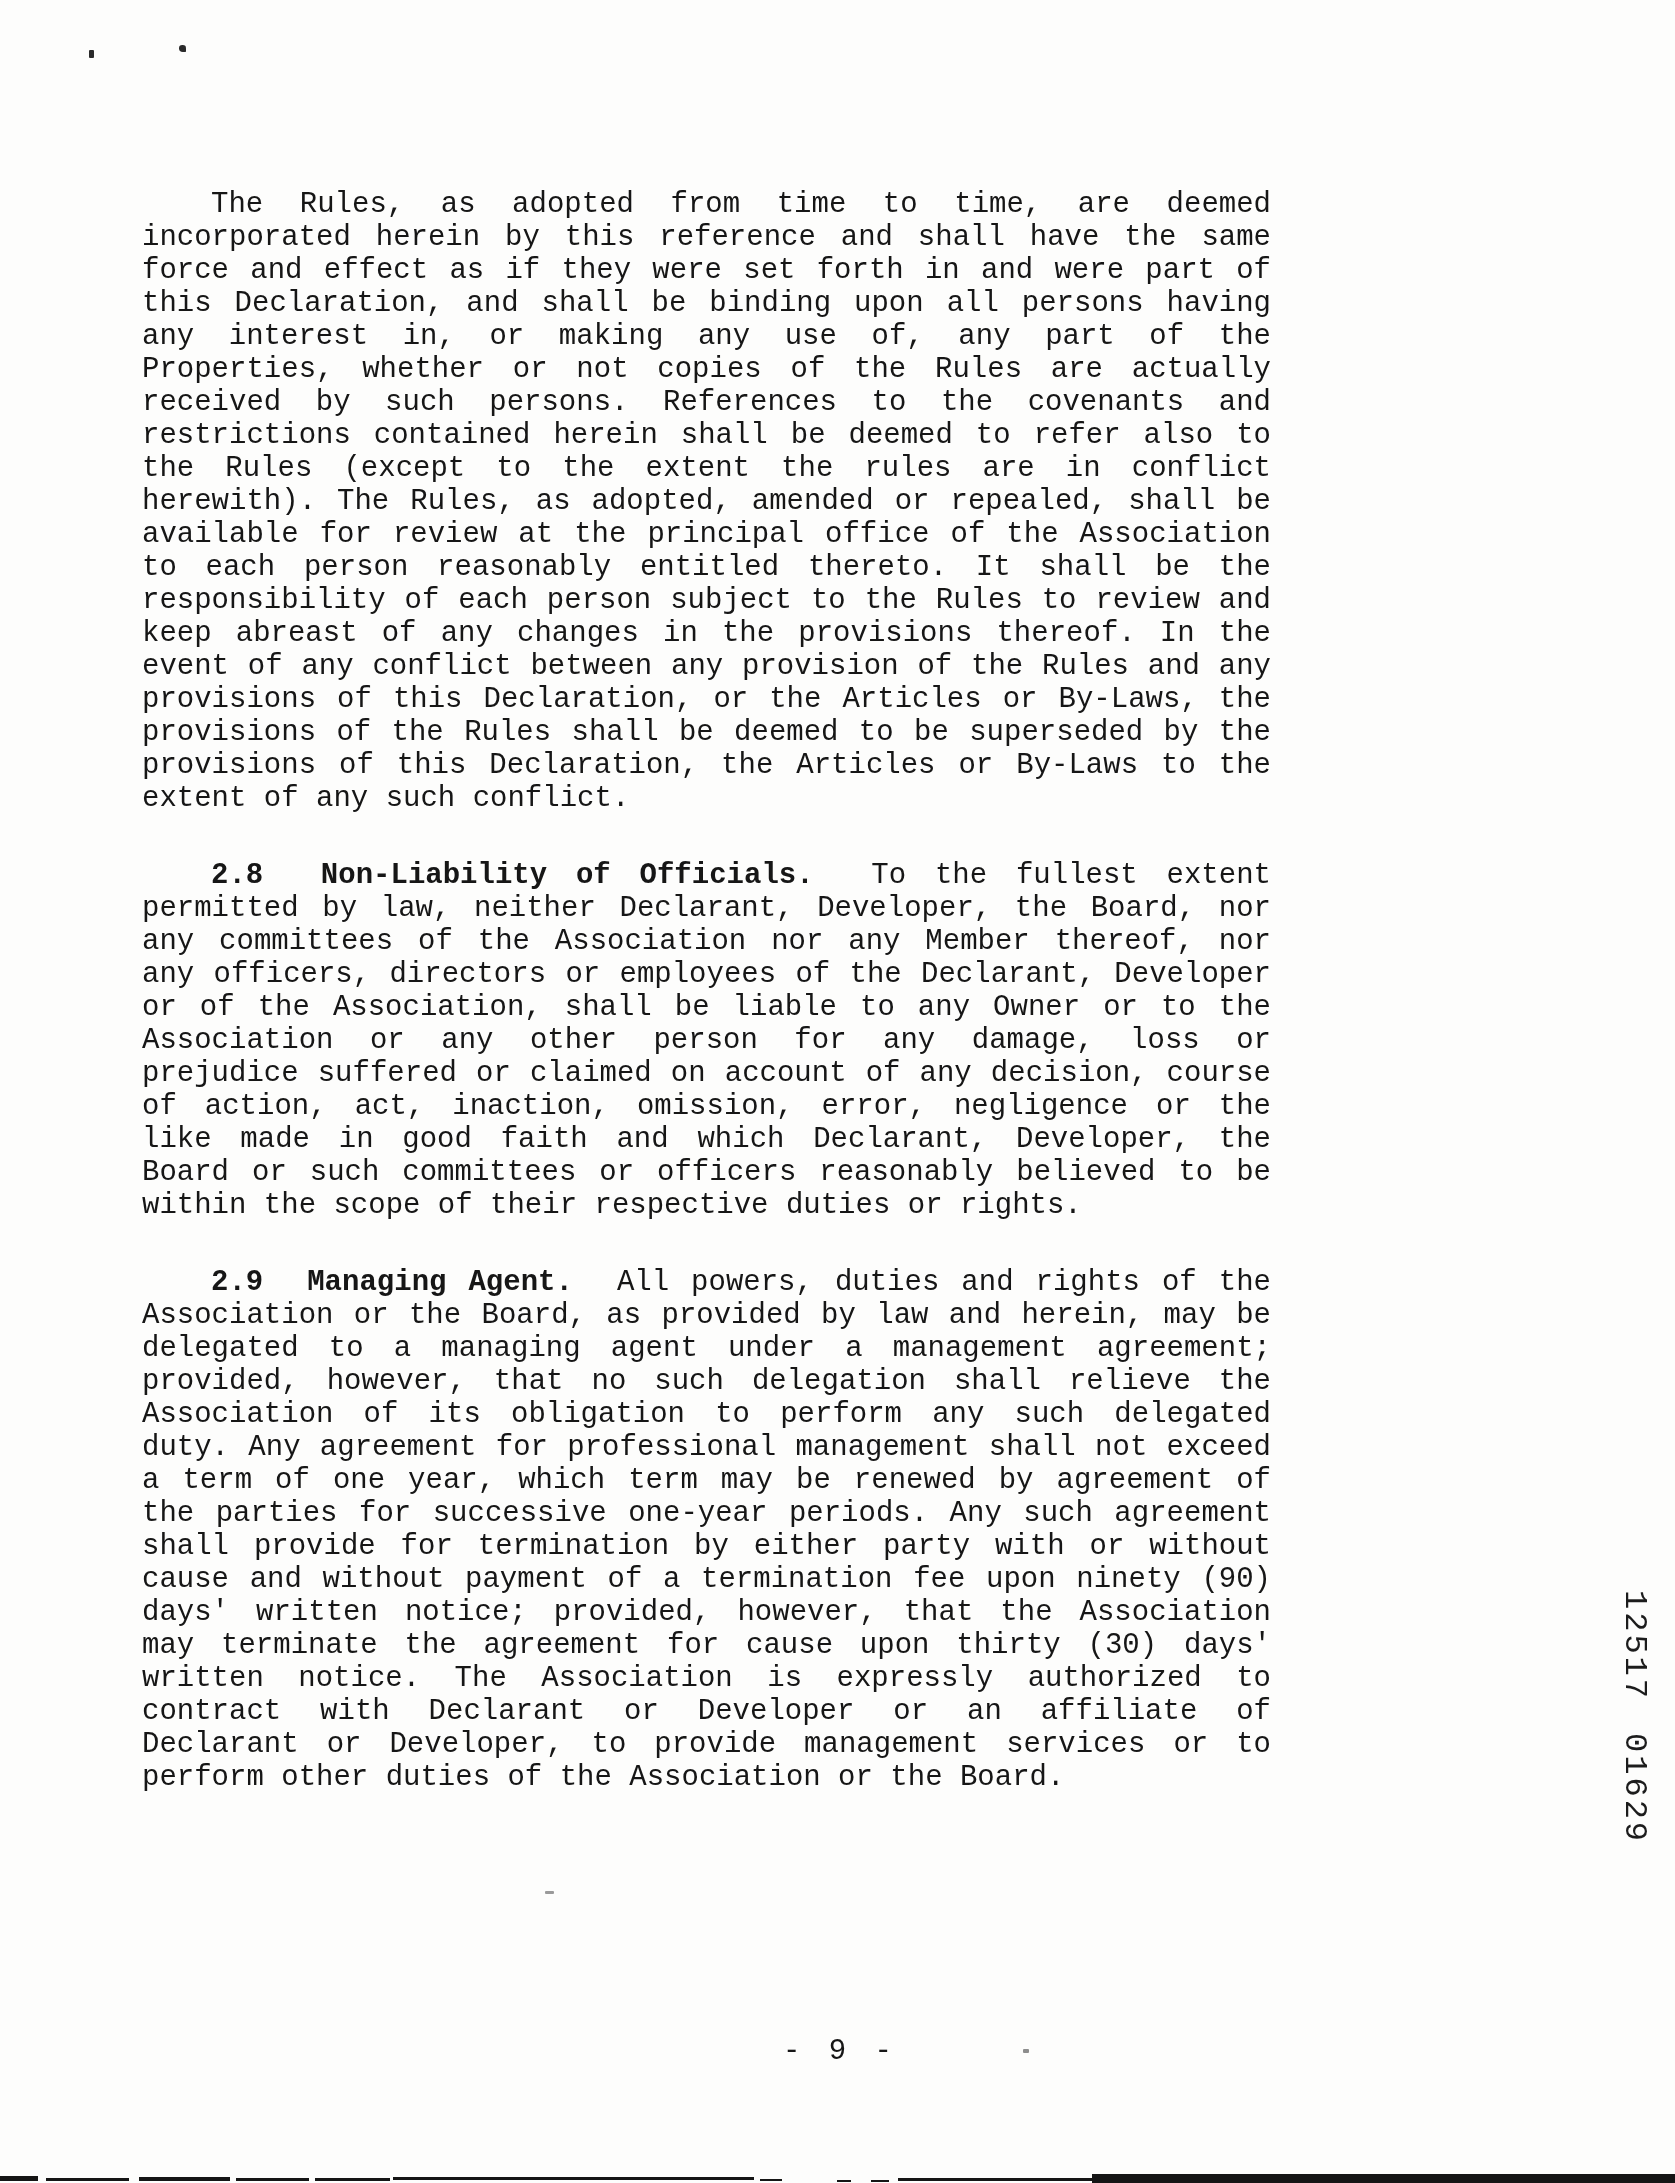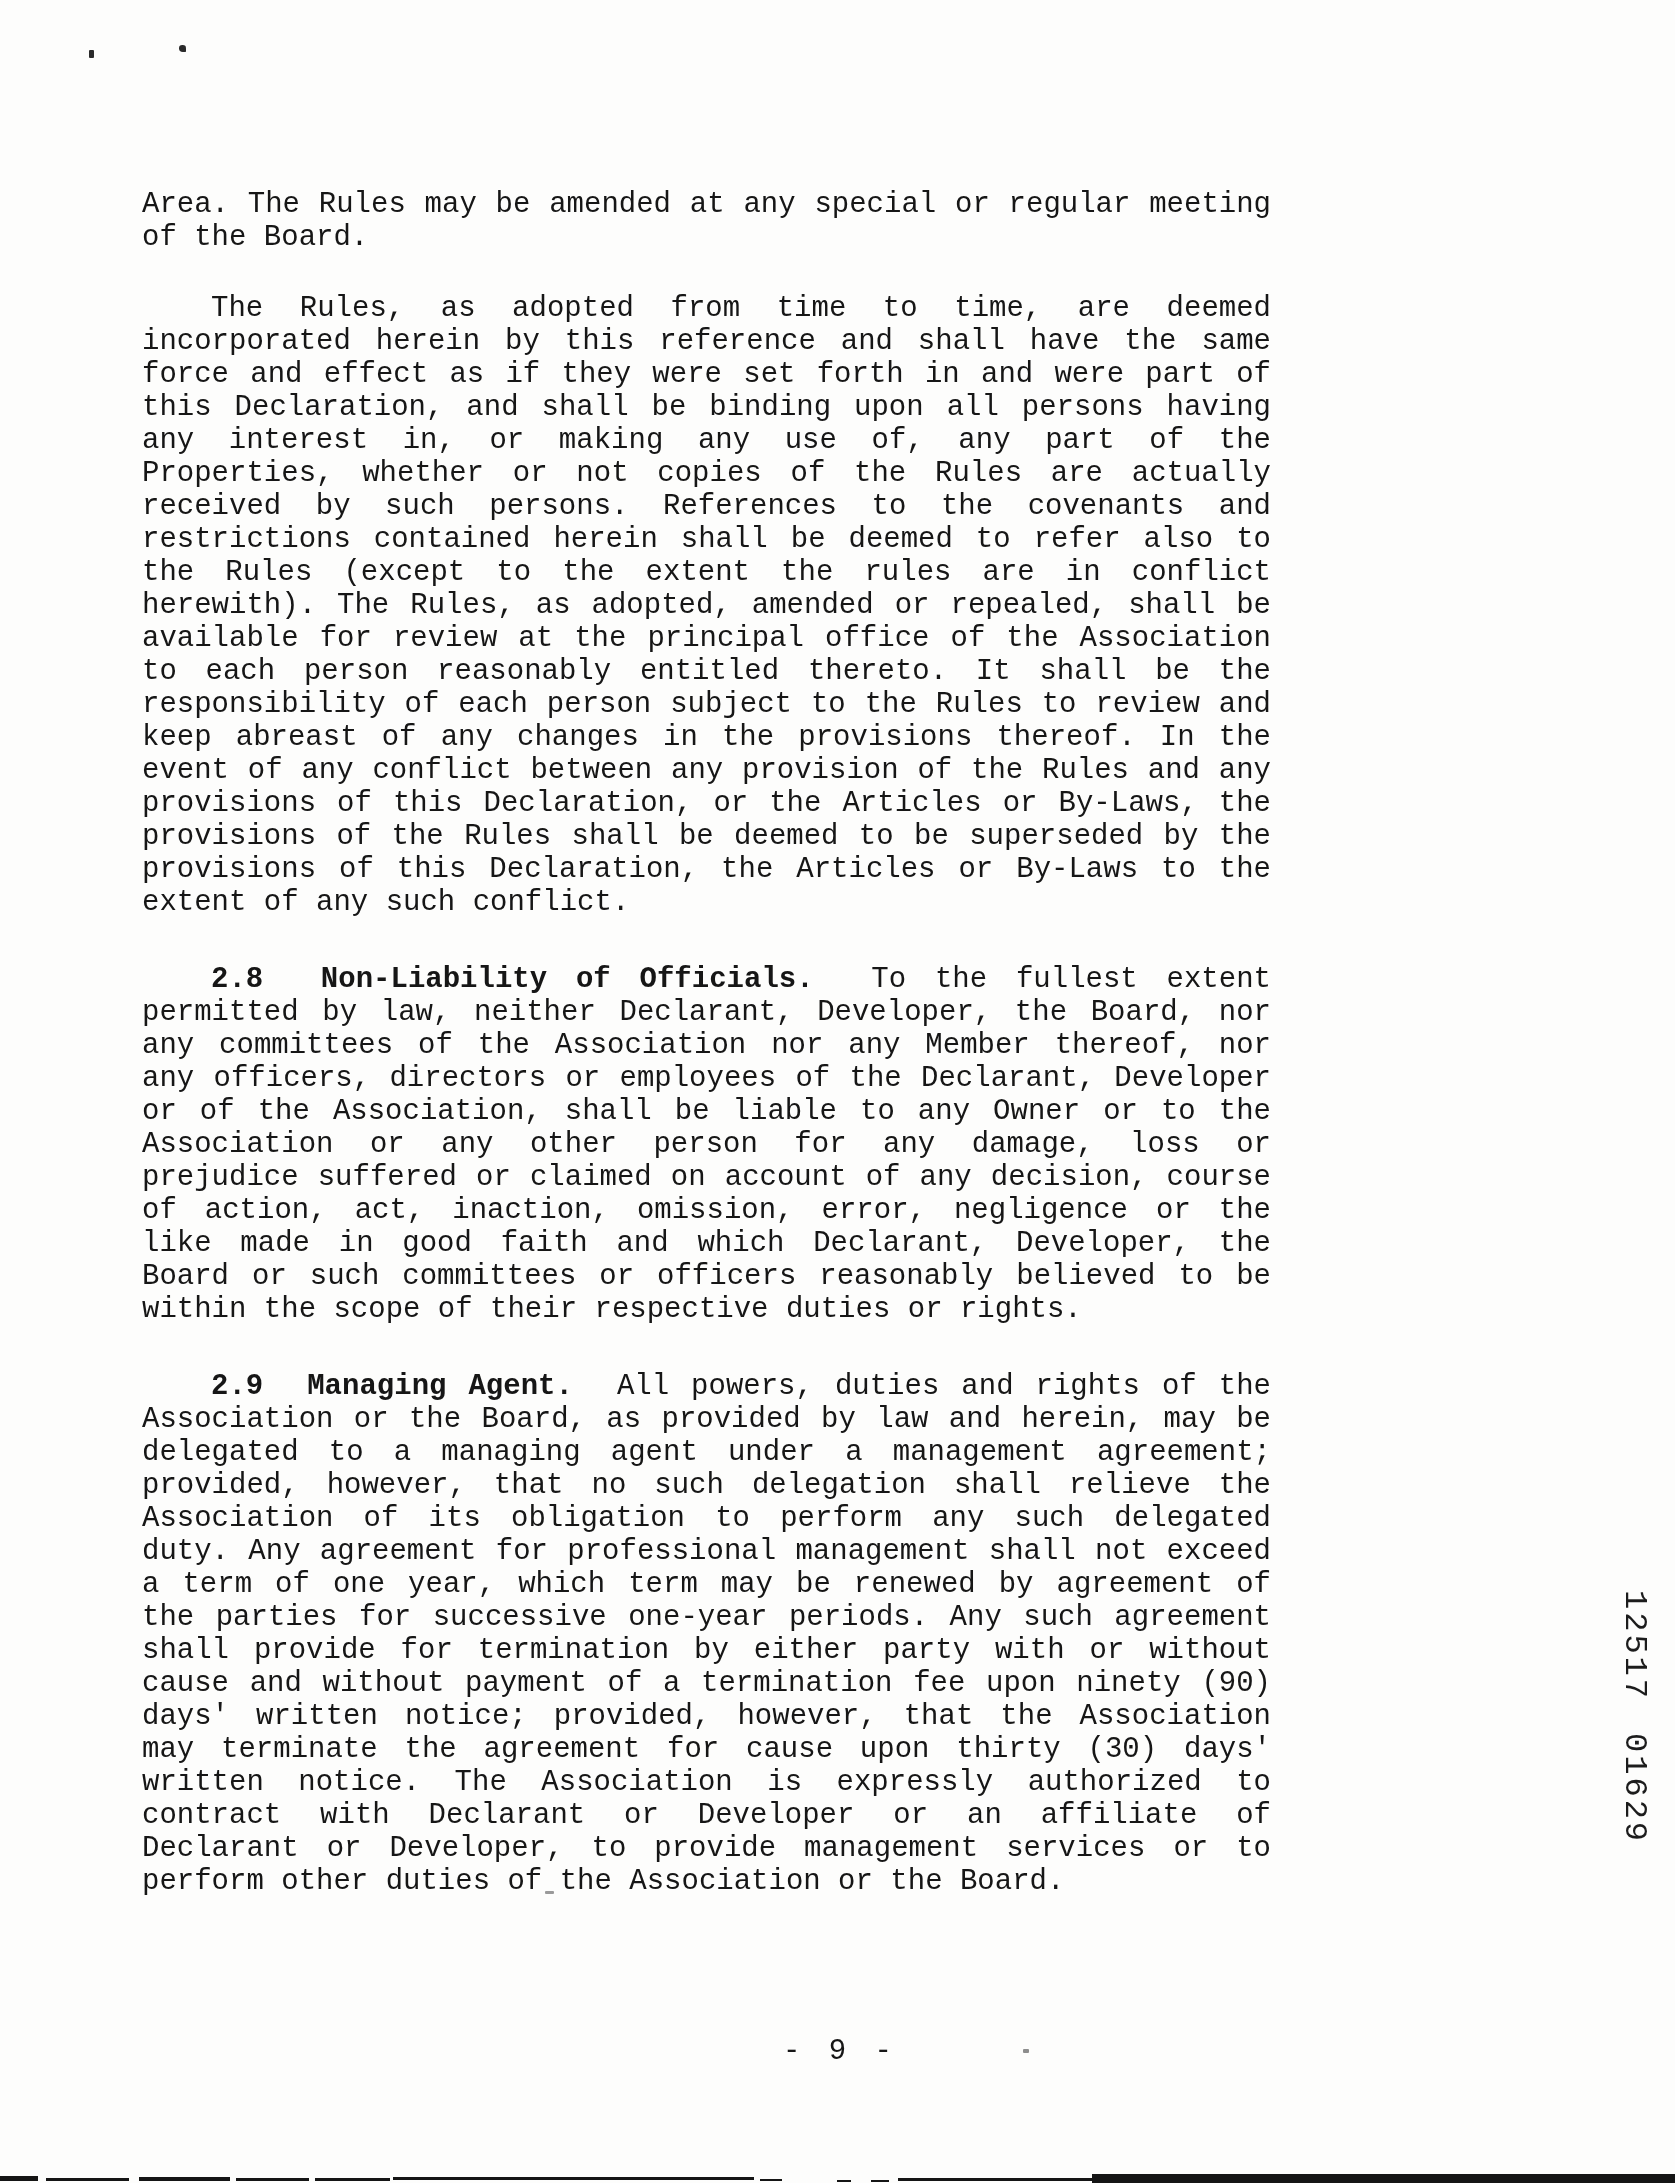--- a/index.html
+++ b/index.html
@@ -72,21 +72,20 @@
   .artifact {
     position: absolute;
     background: #151515;
   }
 </style>
 </head>
 <body>
 
 <div class="page">
 
-  <p class="para gap-sm">Area. The Rules may be amended at any special or regular meeting of the Board.</p>
 
   <p class="para indent gap-lg">The Rules, as adopted from time to time, are deemed incorporated herein by this reference and shall have the same force and effect as if they were set forth in and were part of this Declaration, and shall be binding upon all persons having any interest in, or making any use of, any part of the Properties, whether or not copies of the Rules are actually received by such persons. References to the covenants and restrictions contained herein shall be deemed to refer also to the Rules (except to the extent the rules are in conflict herewith). The Rules, as adopted, amended or repealed, shall be available for review at the principal office of the Association to each person reasonably entitled thereto. It shall be the responsibility of each person subject to the Rules to review and keep abreast of any changes in the provisions thereof. In the event of any conflict between any provision of the Rules and any provisions of this Declaration, or the Articles or By-Laws, the provisions of the Rules shall be deemed to be superseded by the provisions of this Declaration, the Articles or By-Laws to the extent of any such conflict.</p>
 
   <p class="para indent gap-lg">
     <span class="sec-heading">2.8  Non-Liability of Officials.  </span><span>To the fullest extent permitted by law, neither Declarant, Developer, the Board, nor any committees of the Association nor any Member thereof, nor any officers, directors or employees of the Declarant, Developer or of the Association, shall be liable to any Owner or to the Association or any other person for any damage, loss or prejudice suffered or claimed on account of any decision, course of action, act, inaction, omission, error, negligence or the like made in good faith and which Declarant, Developer, the Board or such committees or officers reasonably believed to be within the scope of their respective duties or rights.</span>
   </p>
 
   <p class="para indent">
     <span class="sec-heading">2.9  Managing Agent.  </span><span>All powers, duties and rights of the Association or the Board, as provided by law and herein, may be delegated to a managing agent under a management agreement; provided, however, that no such delegation shall relieve the Association of its obligation to perform any such delegated duty. Any agreement for professional management shall not exceed a term of one year, which term may be renewed by agreement of the parties for successive one-year periods. Any such agreement shall provide for termination by either party with or without cause and without payment of a termination fee upon ninety (90) days' written notice; provided, however, that the Association may terminate the agreement for cause upon thirty (30) days' written notice. The Association is expressly authorized to contract with Declarant or Developer or an affiliate of Declarant or Developer, to provide management services or to perform other duties of the Association or the Board.</span>
   </p>

